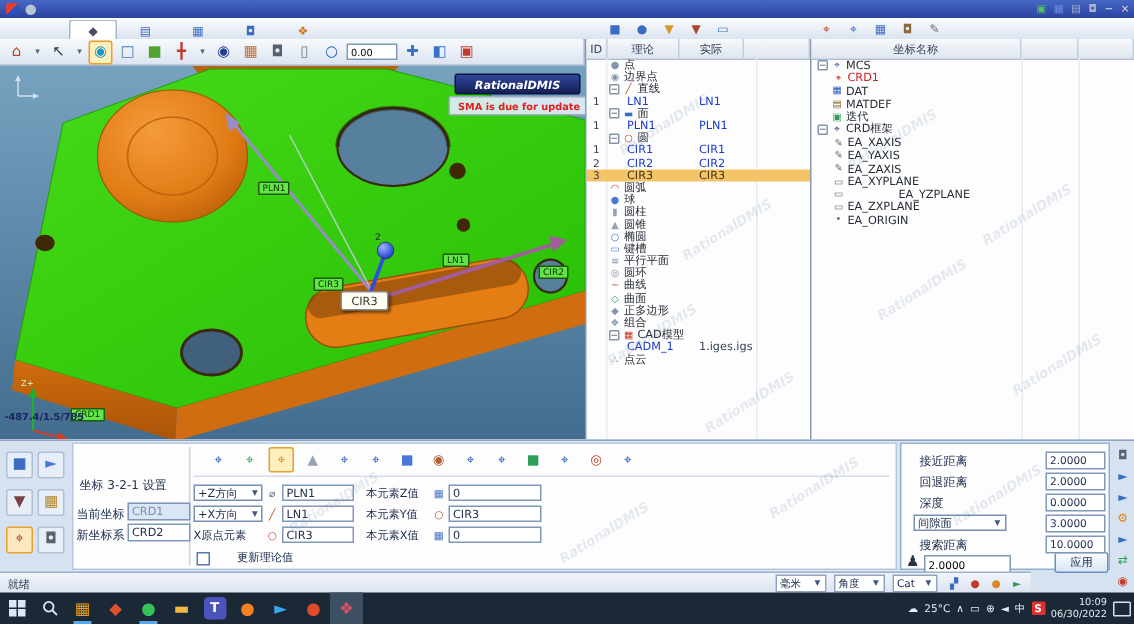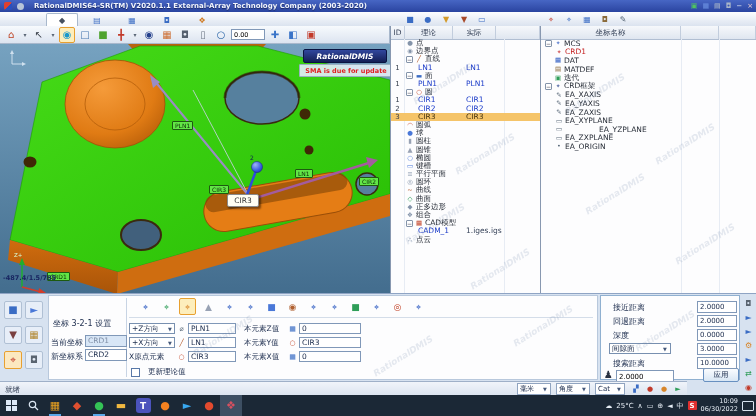--- a/index.html
+++ b/index.html
@@ -96,21 +96,21 @@
   .fdd{width:46px;height:11px;border:1px solid #7890b0;background:#fff;display:flex;
     align-items:center;box-sizing:border-box;}
   .fddt{flex:1;font-size:7.5px;padding-left:2px;color:#203050;}
   .fddc{width:8px;font-size:5px;color:#44587a;text-align:center;}
   .aflabel{width:46px;font-size:7.5px;color:#203050;}
   .ficn{width:9px;text-align:center;font-size:7px;}
   .ffield{width:48px;height:11px;border:1px solid #8098b8;background:#fff;font-size:7.5px;
     line-height:10px;padding-left:2px;box-sizing:border-box;color:#203050;}
   .fvlabel{width:42px;font-size:7.5px;color:#203050;margin-left:6px;}
   .ffield.fvf{width:62px;}
-  #fcheck{position:absolute;left:82px;top:71px;display:flex;align-items:center;gap:8px;font-size:7.5px;color:#203050;}
+  #fcheck{position:absolute;left:82px;top:71px;display:flex;align-items:center;gap:18px;font-size:7.5px;color:#203050;}
   #fcheckbox{width:7px;height:7px;border:1px solid #5878a8;background:#fff;}
   #fbtns{position:absolute;left:190px;top:68px;display:flex;gap:6px;}
   .fbtn{height:12px;padding:0 6px;border:1px solid #7aa0c8;border-radius:2px;font-size:7.5px;
     line-height:11px;background:linear-gradient(#fafcff,#dce8f4);color:#203050;}
   .fbtn.dis{color:#9aa6b8;border-color:#b0c0d4;}
   
   #measure{position:absolute;left:600px;top:1px;width:140px;height:85px;background:#fdfdfe;
     border:1px solid #90b0d0;box-sizing:border-box;}
   .mlab{position:absolute;left:12px;font-size:8px;color:#203050;}
   .mval{position:absolute;left:96px;width:36px;height:10px;border:1px solid #8098b8;background:#fff;
@@ -156,21 +156,20 @@
   #tnotif{width:10px;height:8px;border:1px solid #d8e4f0;border-radius:1px;}
 </style>
 </head>
 <body>
 
 <div id="app">
 
   <div id="titlebar">
     <span id="appicon"></span>
     <span id="appicon2"></span>
-    <span id="titletext">RationalDMIS64-SR(TM) V2020.1.1   External-Array Technology Company (2003-2020)</span>
     <span id="tb-icons">
         <span class="ticn" style="color: rgb(79, 196, 95);">▣</span>
         <span class="ticn" style="color: rgb(106, 144, 224);">▦</span>
         <span class="ticn" style="color: rgb(170, 182, 200);">▤</span>
         <span class="ticn" style="color: rgb(170, 182, 200);">◘</span>
         <span class="ticn" style="color: rgb(223, 231, 242);">−</span>
         <span class="ticn" style="color: rgb(240, 208, 208);">×</span>
       </span>
   </div>
 

